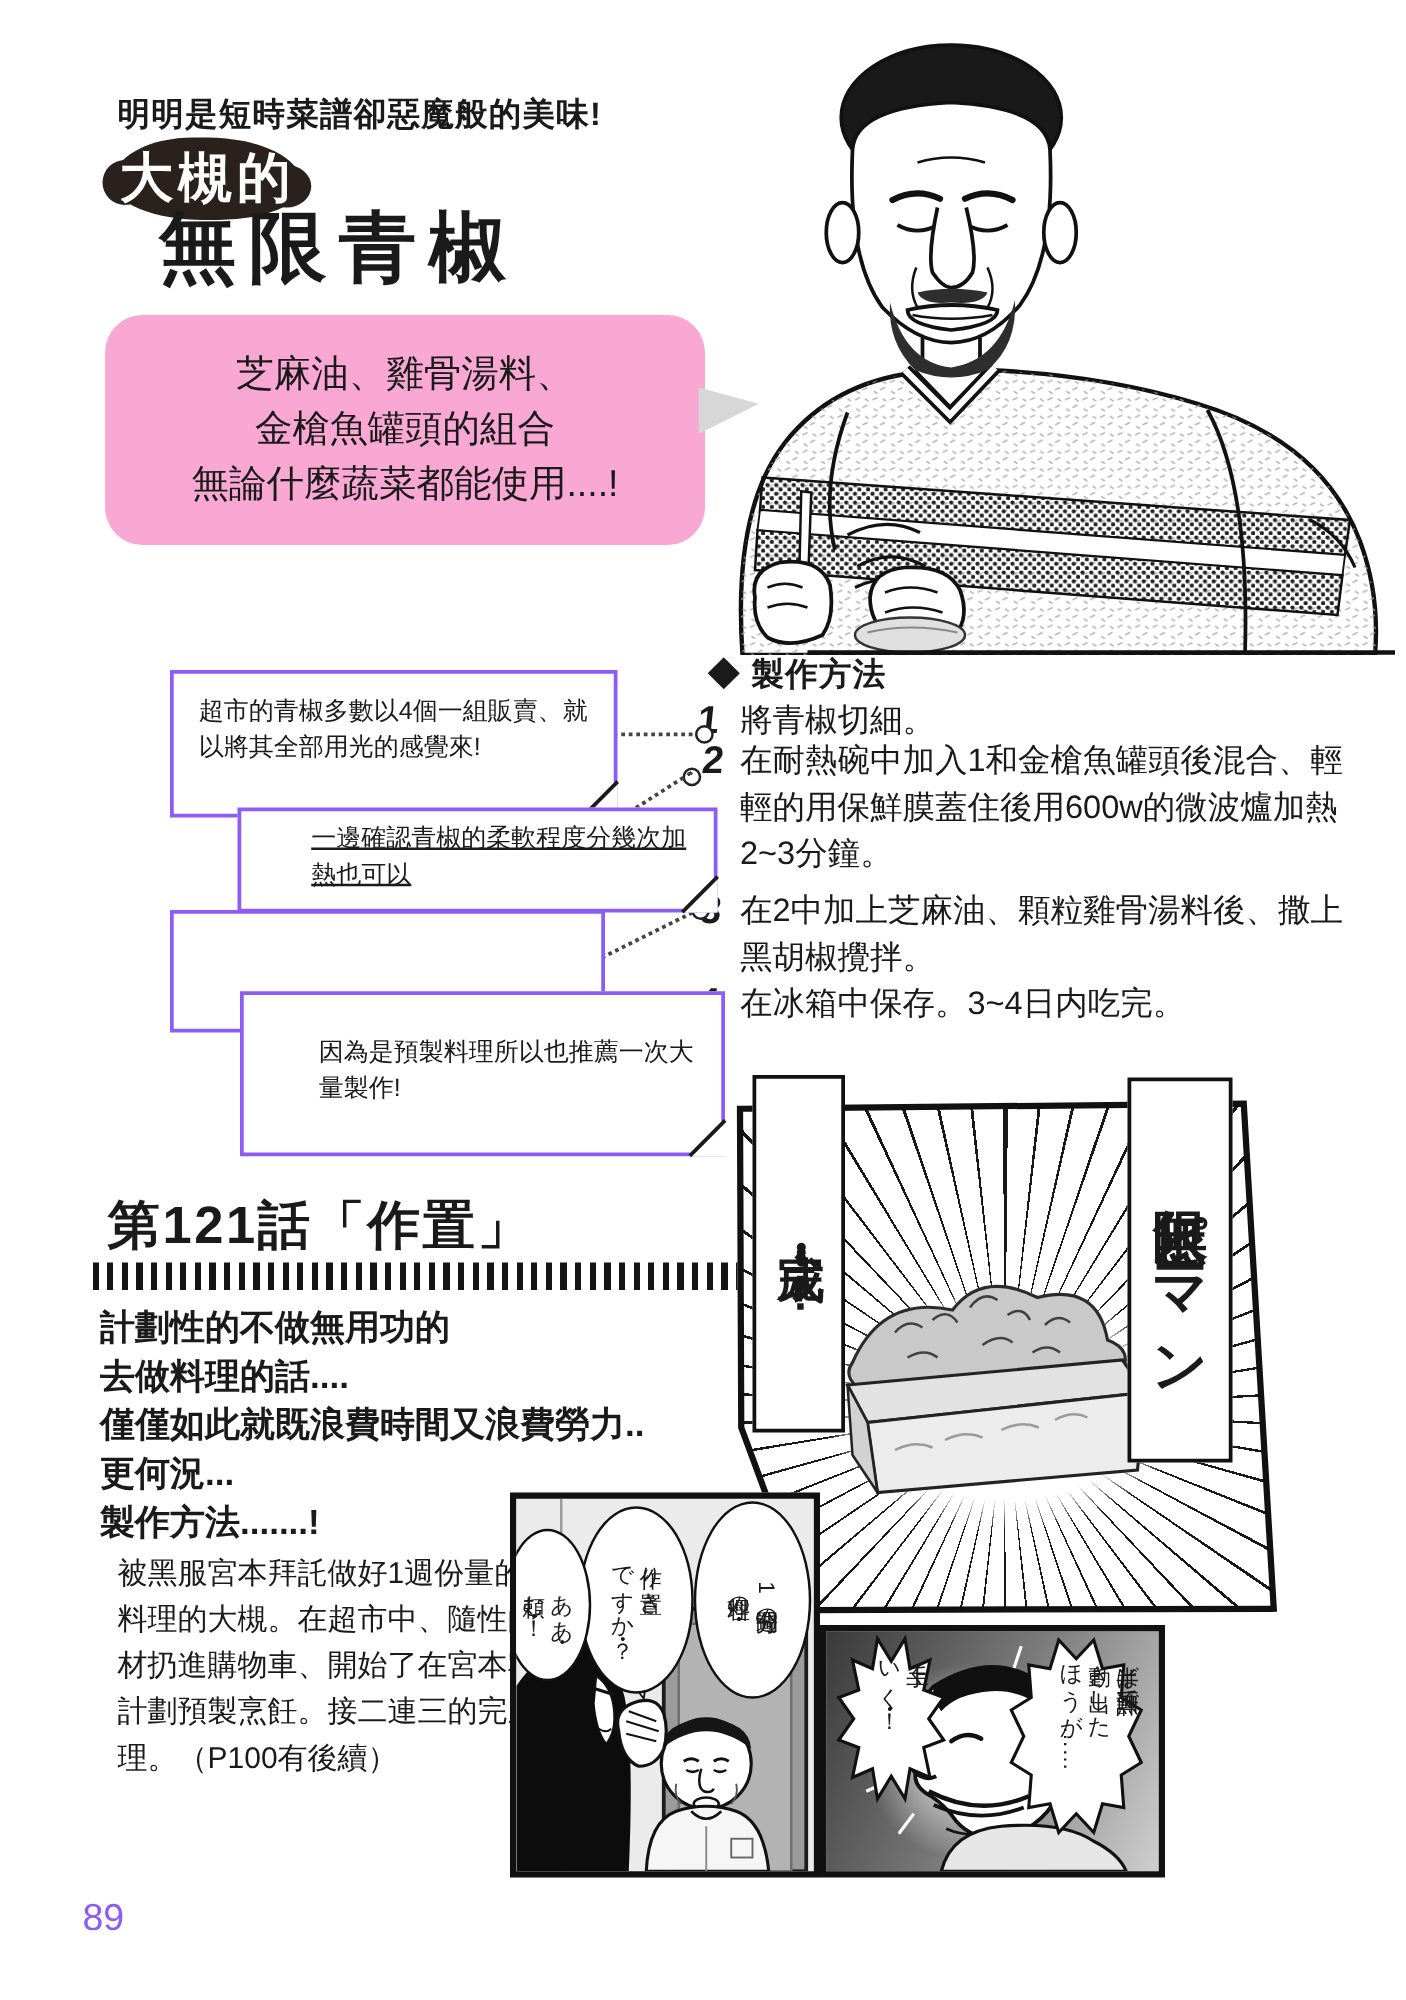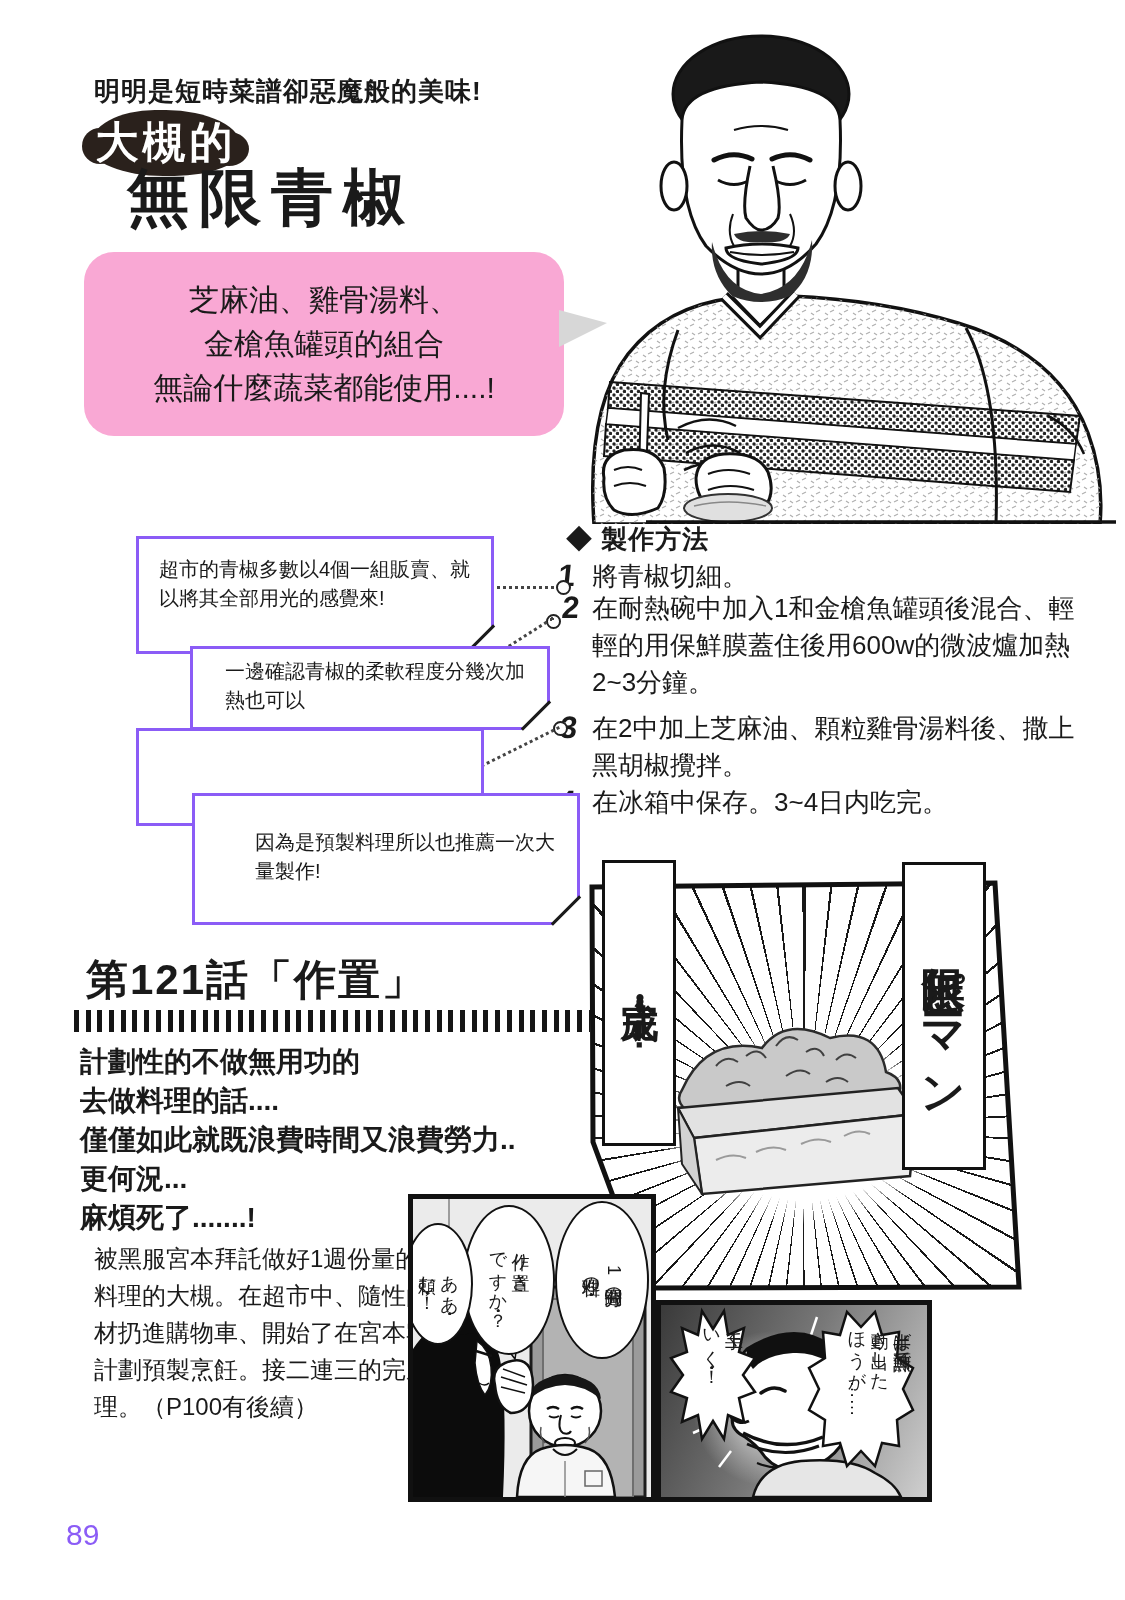--- a/index.html
+++ b/index.html
@@ -42,21 +42,21 @@
   #line-0{left:448px;top:586px;width:106px;}
   #line-1{left:497px;top:652px;width:66px;transform:rotate(-32.5deg);}
   #line-2{left:444px;top:783px;width:128px;transform:rotate(-26.4deg);}
 
   
   .tip{background:#fff;border:3px solid #8b5cf6;font-size:20px;line-height:29px;}
   .tip .notch{position:absolute;right:-3px;bottom:-3px;width:28px;height:28px;background:#fff;}
   .tip .notch::after{content:"";position:absolute;left:-6px;top:12px;width:40px;height:3px;
         background:#1a1a1a;transform:rotate(-45deg);}
   #tip-0{left:136px;top:536px;width:318px;height:96px;padding:16px 14px 0 20px;}
-  #tip-1{left:190px;top:646px;width:312px;height:70px;padding:8px 10px 0 32px;}
+  #tip-1{left:190px;top:646px;width:312px;height:70px;padding:8px 10px 0 56px;text-decoration:underline;}
   #tip-2{left:136px;top:728px;width:306px;height:80px;padding:12px 14px 0 22px;}
   #tip-3{left:192px;top:793px;width:308px;height:94px;padding:32px 14px 0 60px;}
 
   
   #ep-heading{left:86px;top:952px;font-size:42px;font-weight:900;letter-spacing:2px;}
   #tick-divider{left:74px;top:1010px;width:516px;height:22px;
         background:repeating-linear-gradient(90deg,#151515 0 5px,transparent 5px 11.7px);}
   #ep-intro{left:80px;top:1042px;font-size:28px;font-weight:bold;line-height:39px;}
   #synopsis{left:94px;top:1240px;width:392px;font-size:24px;line-height:37px;}
   #page-number{left:66px;top:1518px;font-size:30px;color:#8b5cf6;}
@@ -208,21 +208,21 @@
     <span class="notch"></span>
   </div>
 
   <div class="abs" id="ep-heading">第121話「作置」</div>
   <div class="abs" id="tick-divider"></div>
   <div class="abs" id="ep-intro">
     <div>計劃性的不做無用功的</div>
     <div>去做料理的話....</div>
     <div>僅僅如此就既浪費時間又浪費勞力..</div>
     <div>更何況...</div>
-    <div>麻煩死了.......!</div>
+    <div>製作方法.......!</div>
   </div>
   <div class="abs" id="synopsis">被黑服宮本拜託做好1週份量的預製料理的大槻。在超市中、隨性的將食材扔進購物車、開始了在宮本宅的無計劃預製烹飪。接二連三的完成料理。（P100有後續）</div>
 
   <div class="abs" id="big-panel">
     <div id="bp-bg"></div>
     <svg id="bp-frame" width="436" height="418" viewBox="0 0 436 418">
 
       <path d="M96,214 Q120,160 176,172 Q200,140 244,162 Q292,150 300,196 Q322,204 310,224 L110,240 Q86,228 96,214 Z" fill="#c9c9c9" stroke="#2b2b2b" stroke-width="2.5"></path>
       <path d="M130,190 q10,-12 22,-4 M160,180 q12,-10 20,2 M190,170 q10,-14 22,-6 M220,176 q12,-8 18,4
                M250,184 q10,-10 20,-2 M140,210 q14,-8 24,0 M200,200 q14,-10 24,-2 M240,206 q12,-8 22,0" fill="none" stroke="#404040" stroke-width="2"></path>

